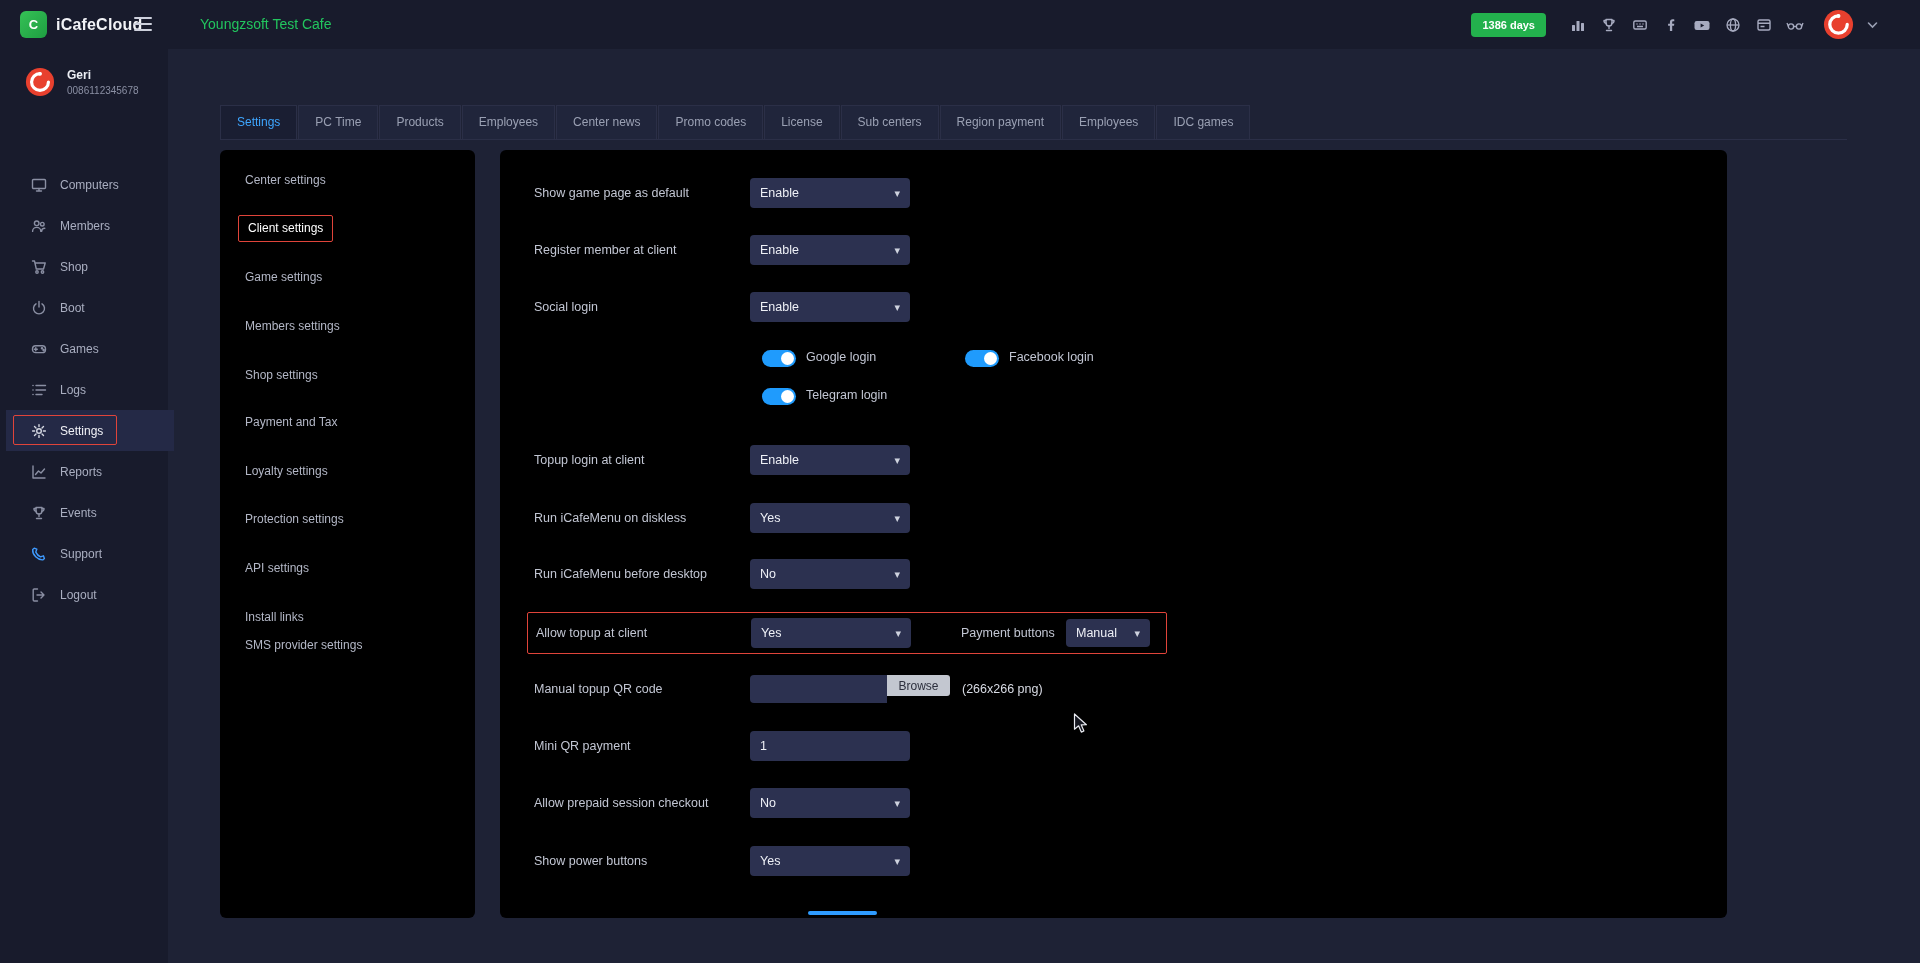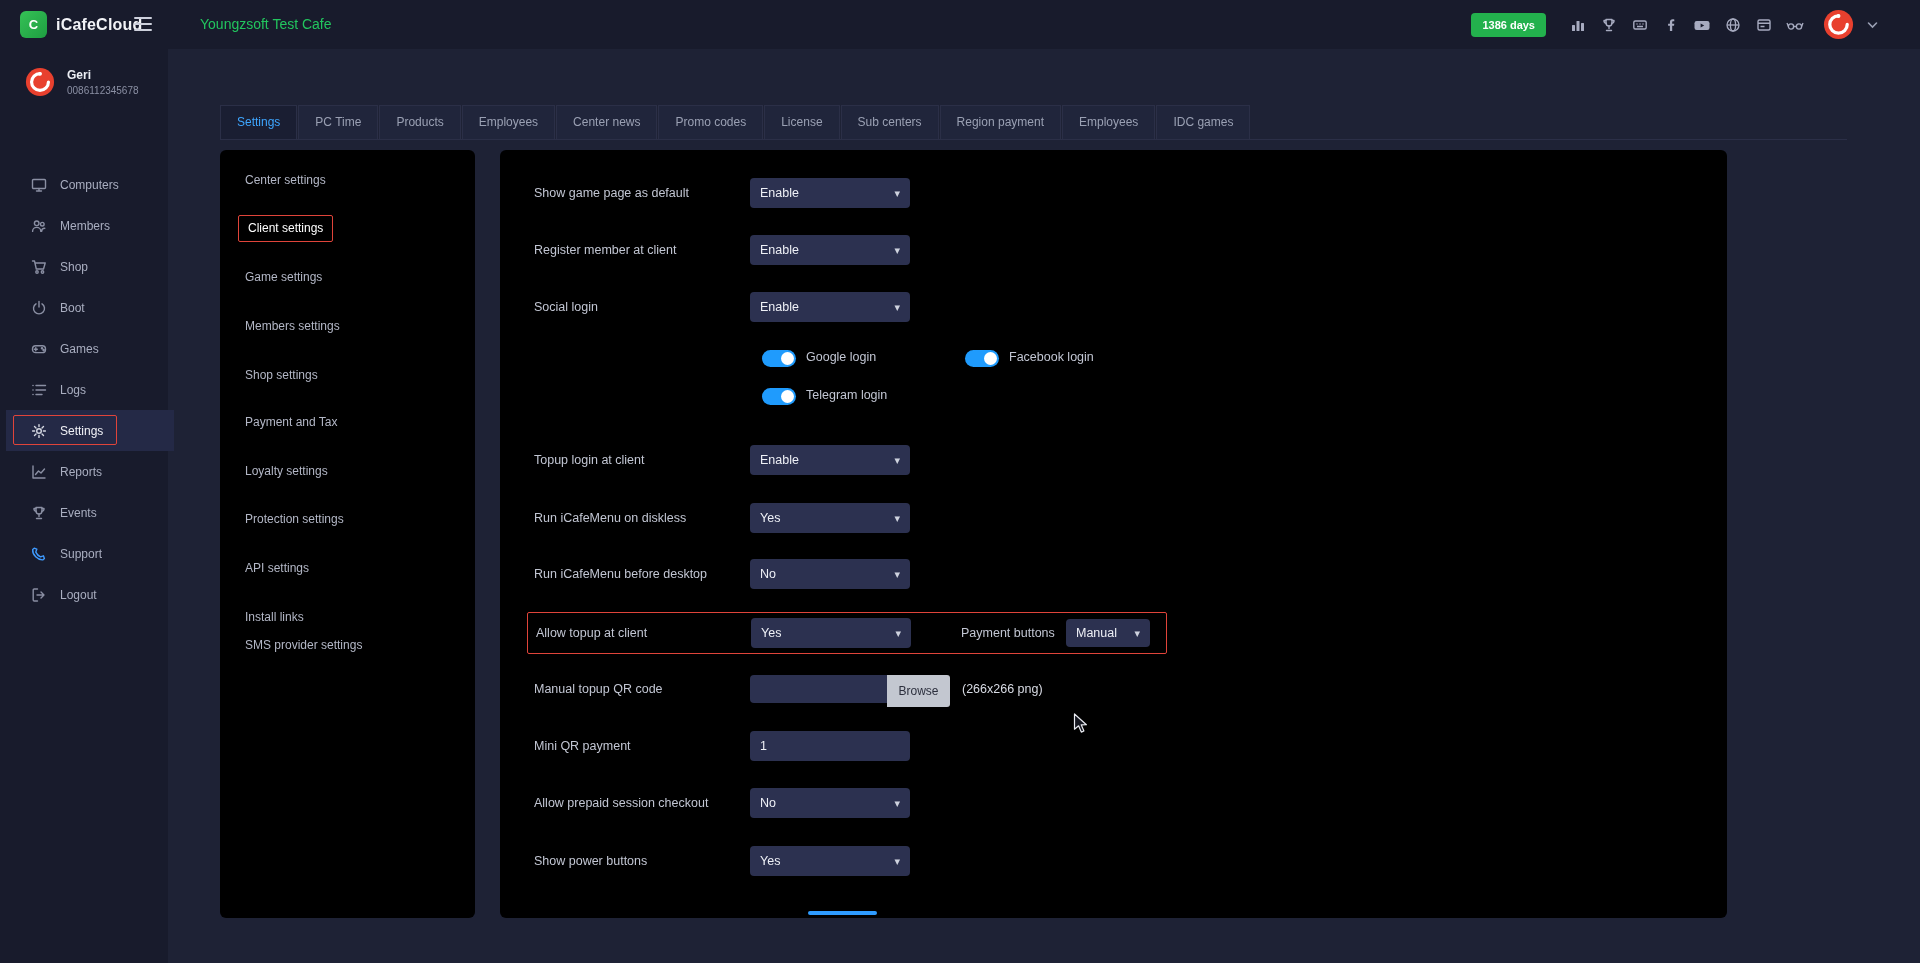--- a/index.html
+++ b/index.html
@@ -63,21 +63,21 @@
   .tog-item { position:absolute; display:flex; gap:10px; font-size:12.5px; color:#c2c6d3; }
   .toggle { width:34px; height:17px; border-radius:9px; background:#1f9bfd; position:relative; cursor:pointer; flex:0 0 34px; }
   .toggle::after { content:''; position:absolute; right:2px; top:2px; width:13px; height:13px; border-radius:50%; background:#fff; }
 
   .hl-row { position:absolute; left:27px; top:462px; width:640px; height:42px; border:1px solid #e0443a; border-radius:2px; }
   .hl-row .flabel { left:8px; line-height:40px; }
   .hl-row .glabel { position:absolute; left:433px; line-height:40px; font-size:12.5px; color:#c2c6d3; }
 
   .file-text { position:absolute; left:250px; width:137px; height:28px; background:#2c3150; border:none;
     border-radius:4px 0 0 4px; color:#eef0f6; padding:0 8px; font-size:12px; font-family:"Liberation Sans",sans-serif; }
-  .browse-btn { position:absolute; left:387px; width:63px; height:32px; background:#c3c7d0; color:#2c2f3d;
+  .browse-btn { position:absolute; left:387px; width:63px; height:21px; background:#c3c7d0; color:#2c2f3d;
     border:none; border-radius:0 3px 3px 0; font-size:12px; cursor:pointer; font-family:"Liberation Sans",sans-serif; }
   .file-hint { position:absolute; left:462px; line-height:28px; font-size:12.5px; color:#d8dbe4; }
 
   .text-input { position:absolute; left:250px; width:160px; height:30px; background:#2c3150; border:none;
     border-radius:4px; color:#eef0f6; padding:0 10px; font-size:12.5px; font-family:"Liberation Sans",sans-serif; }
 
   .scroll-hint { position:absolute; left:308px; top:761px; width:69px; height:4px; background:#2e9bff; border-radius:2px; }
 
   .cursor { position:absolute; left:1073px; top:713px; z-index:50; pointer-events:none; }
 

